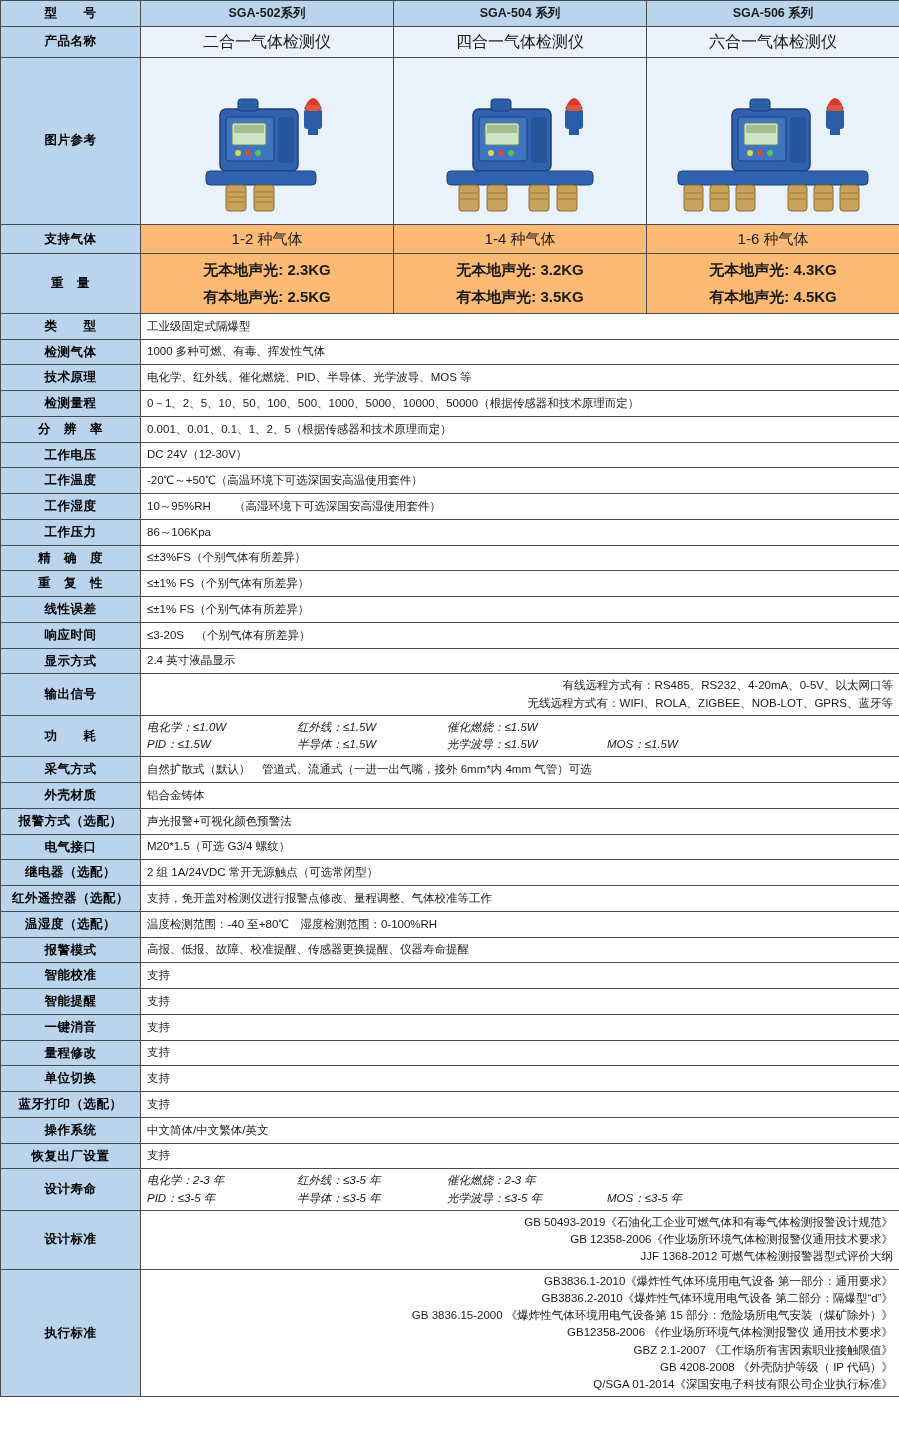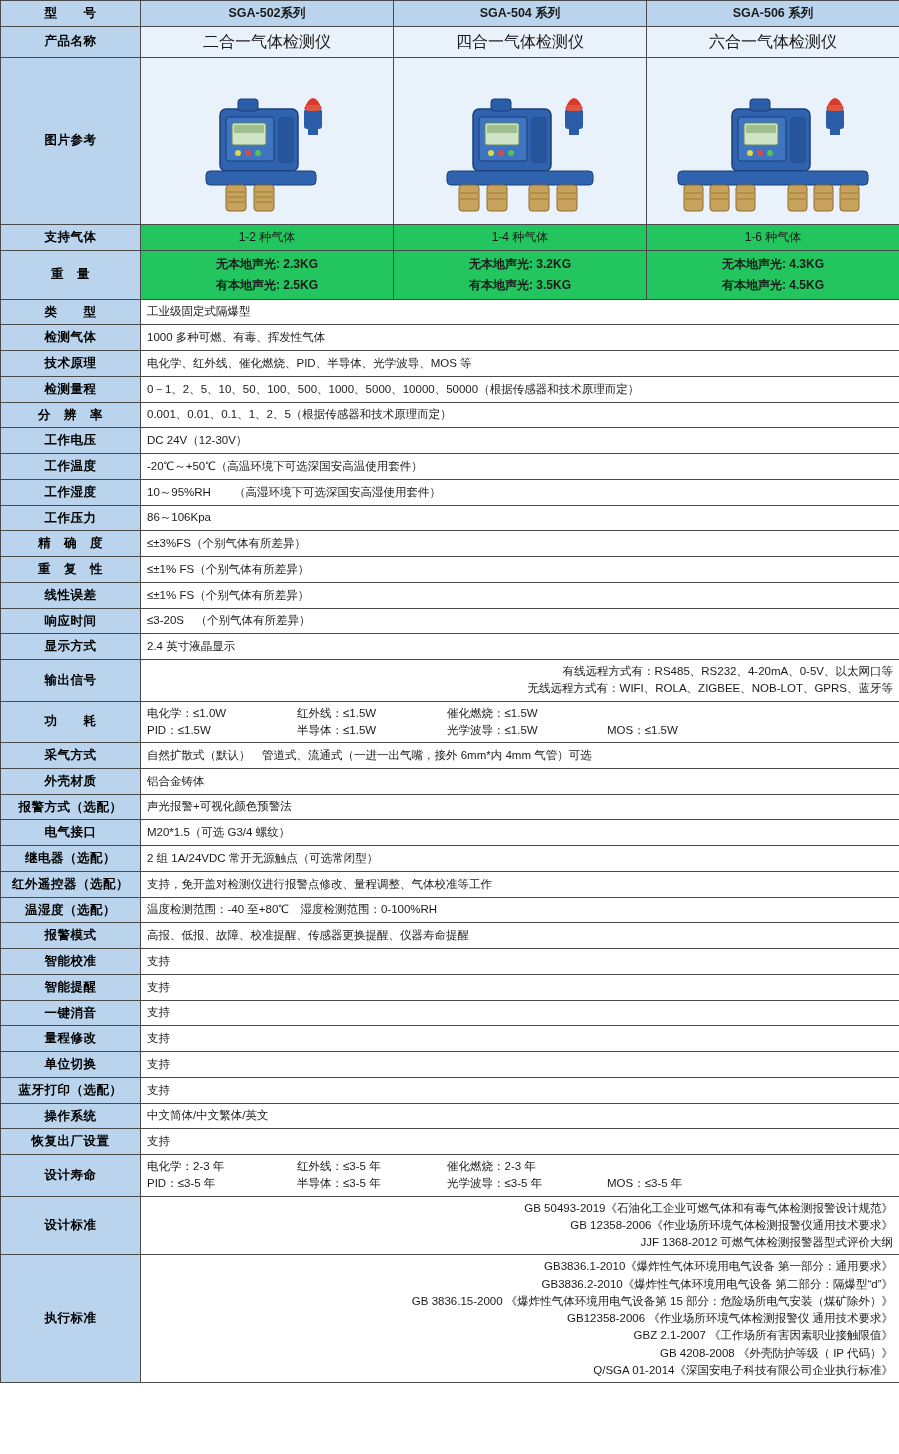--- a/index.html
+++ b/index.html
@@ -44,35 +44,35 @@
     text-align: center;
     font-weight: bold;
     font-size: 12.5px;
   }
   .modelcell {
     background: #e9f1fa;
     text-align: center;
     font-size: 16px;
   }
   .centerwhite {
-    background: #22c55e;
+    background: #fdba74;
     text-align: center;
-    font-size: 12px;
+    font-size: 15px;
   }
   .imgcell {
     background: #e9f1fa;
     text-align: center;
     padding: 6px 2px;
     height: 160px;
   }
   .twoline div { line-height: 1.75; }
   .bold { font-weight: bold; }
   .multi { line-height: 1.85; }
   .multi .row { display: block; text-align: right; }
-  .cols { display: flex; }
+  .cols { display: flex; font-style: italic; }
   .cols .c { flex: 0 0 auto; }
   .w1 { width: 150px; }
   .w2 { width: 150px; }
   .w3 { width: 160px; }
   .w4 { width: 150px; }
 </style>
 </head>
 <body>
 
 <table class="spec">

